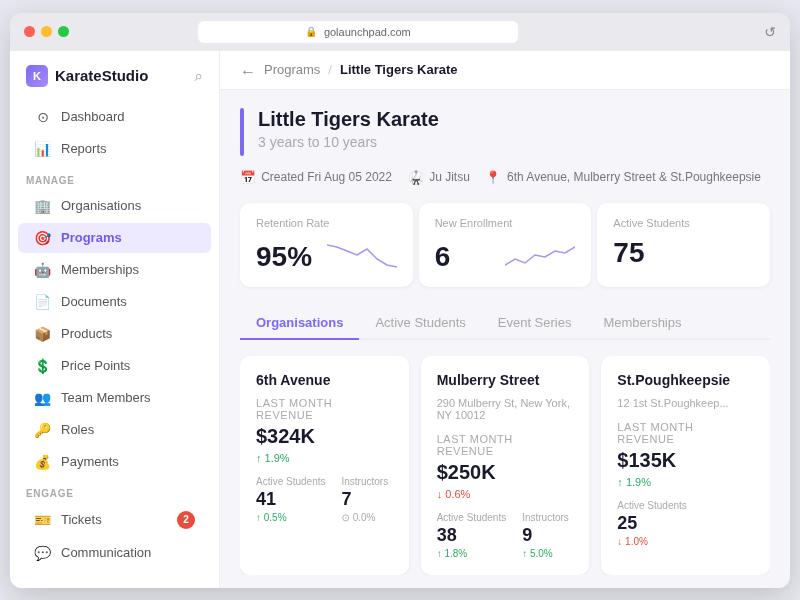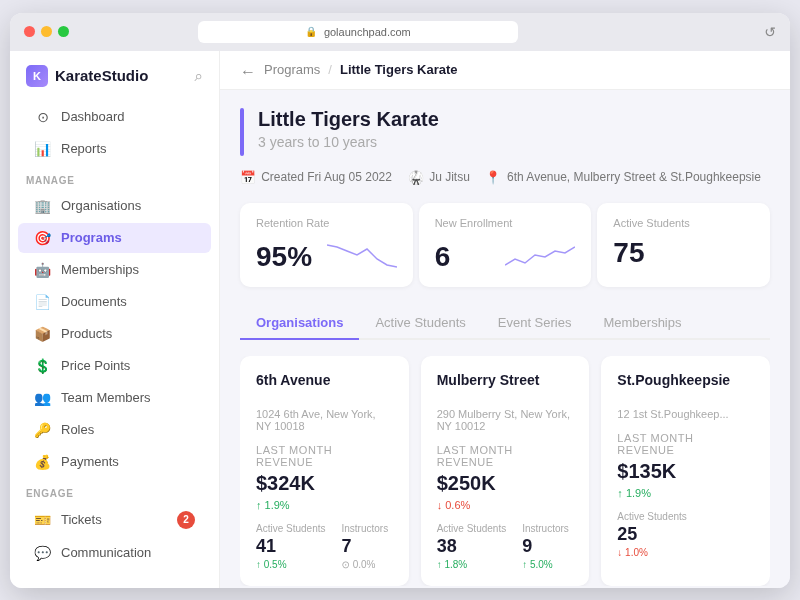--- a/index.html
+++ b/index.html
@@ -214,21 +214,21 @@
       overflow: hidden;
     }
     .org-card {
       background: #fff;
       border-radius: 10px;
       padding: 16px;
       flex: 1;
       box-shadow: 0 1px 4px rgba(0,0,0,0.05);
       min-width: 0;
     }
-    .org-name { font-size: 14px; font-weight: 700; color: #1a1a2e; margin-bottom: 20px; }
+    .org-name { font-size: 14px; font-weight: 700; color: #1a1a2e; margin-bottom: 9px; }
     .org-address { font-size: 11px; color: #aaa; margin-bottom: 12px; }
     .org-rev-label { font-size: 11px; color: #aaa; text-transform: uppercase; letter-spacing: 0.05em; font-weight: 500; margin-bottom: 4px; }
     .org-revenue { font-size: 20px; font-weight: 700; color: #1a1a2e; margin-bottom: 4px; }
     .org-change { font-size: 11px; margin-bottom: 12px; }
     .positive { color: #27ae60; }
     .negative { color: #e74c3c; }
     .org-stats { display: flex; gap: 16px; }
     .org-stat-item {}
     .org-stat-label { font-size: 10px; color: #aaa; font-weight: 500; margin-bottom: 2px; }
     .org-stat-value { font-size: 18px; font-weight: 700; color: #1a1a2e; margin-bottom: 2px; }
@@ -413,21 +413,20 @@
           <div class="tab active">Organisations</div>
           <div class="tab">Active Students</div>
           <div class="tab">Event Series</div>
           <div class="tab">Memberships</div>
         </div>
 
         <div class="org-cards-row">
 
           <div class="org-card">
             <div class="org-name">6th Avenue</div>
-            <div class="org-address">1024 6th Ave, New York, NY 10018</div>
             <div class="org-rev-label">Last Month Revenue</div>
             <div class="org-revenue">$324K</div>
             <div class="org-change positive">↑ 1.9%</div>
             <div class="org-stats">
               <div class="org-stat-item">
                 <div class="org-stat-label">Active Students</div>
                 <div class="org-stat-value">41</div>
                 <div class="org-stat-change positive">↑ 0.5%</div>
               </div>
               <div class="org-stat-item">

